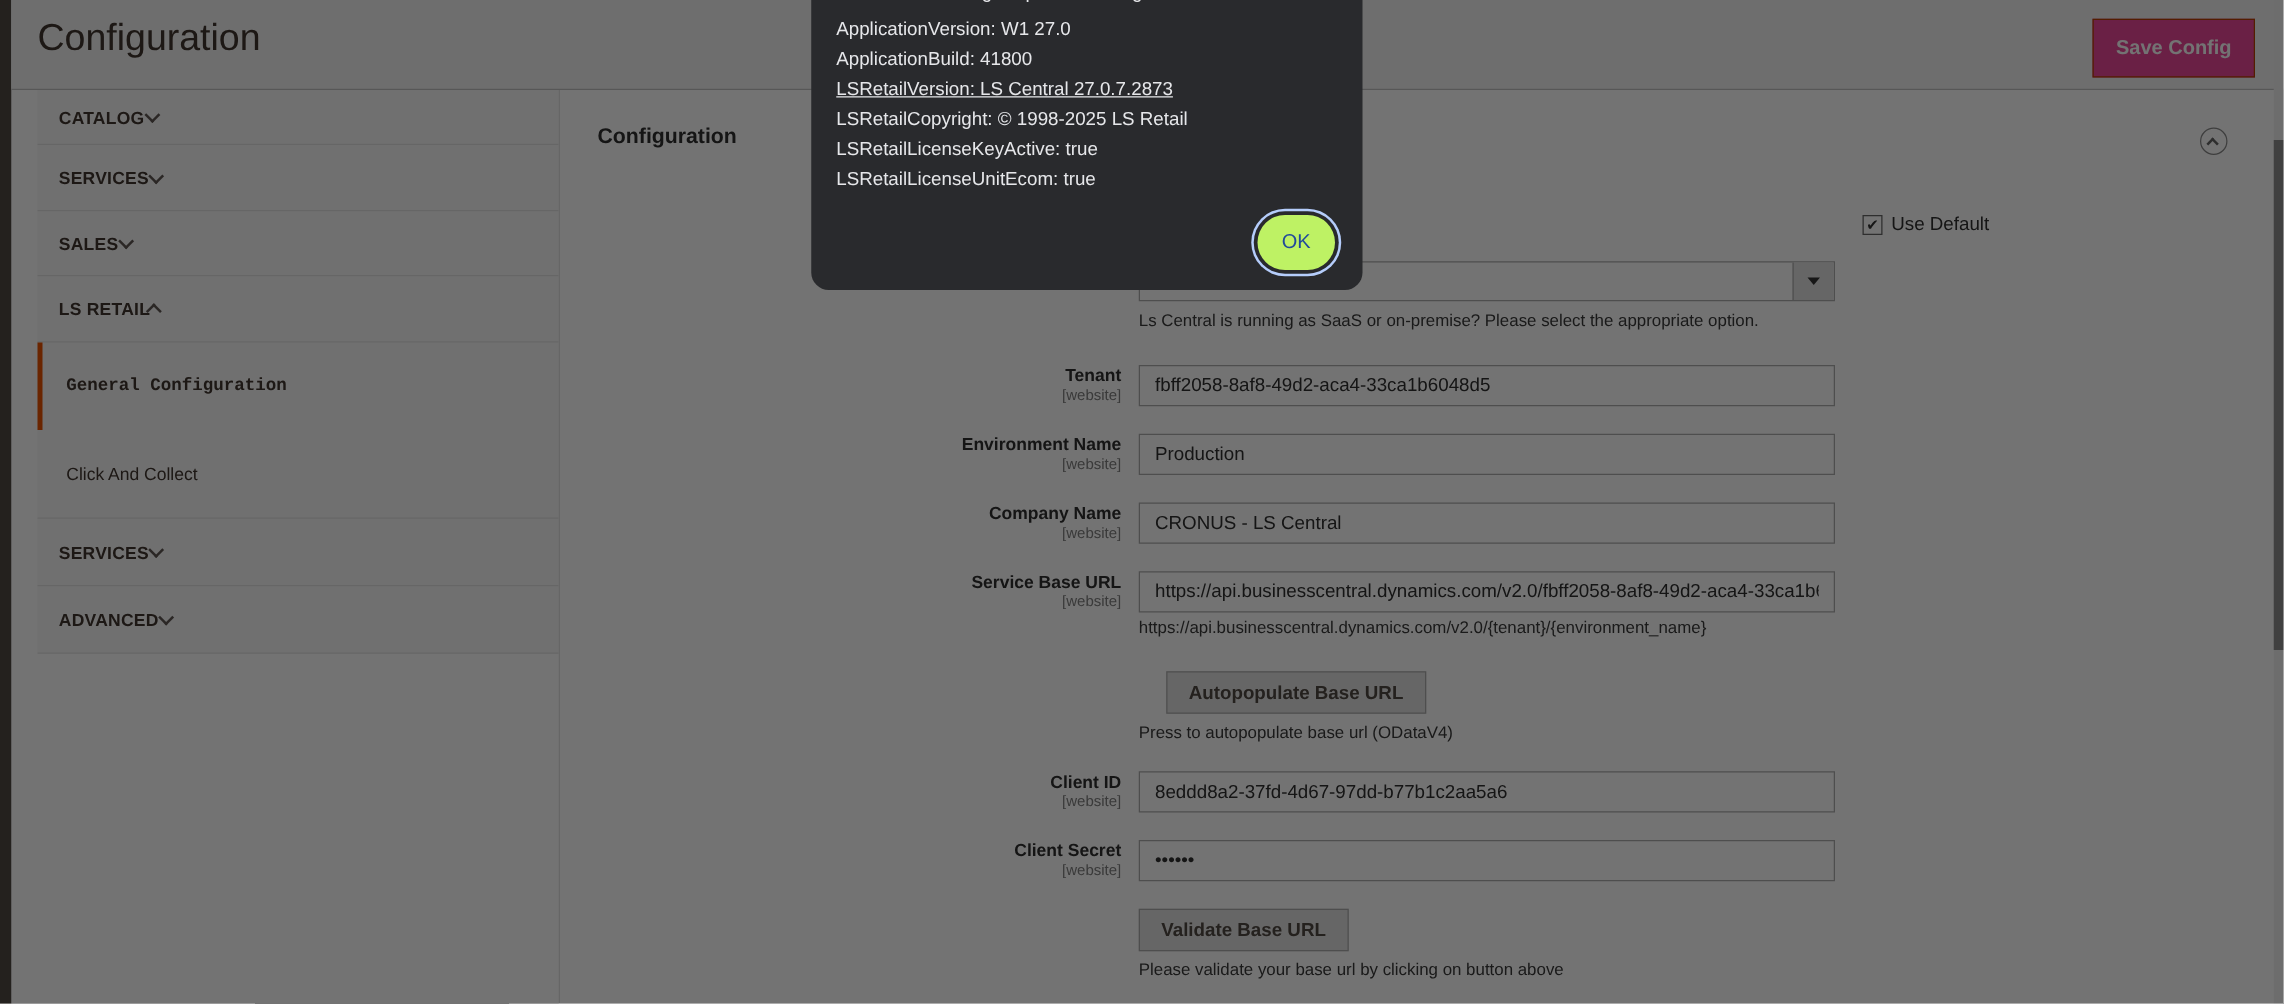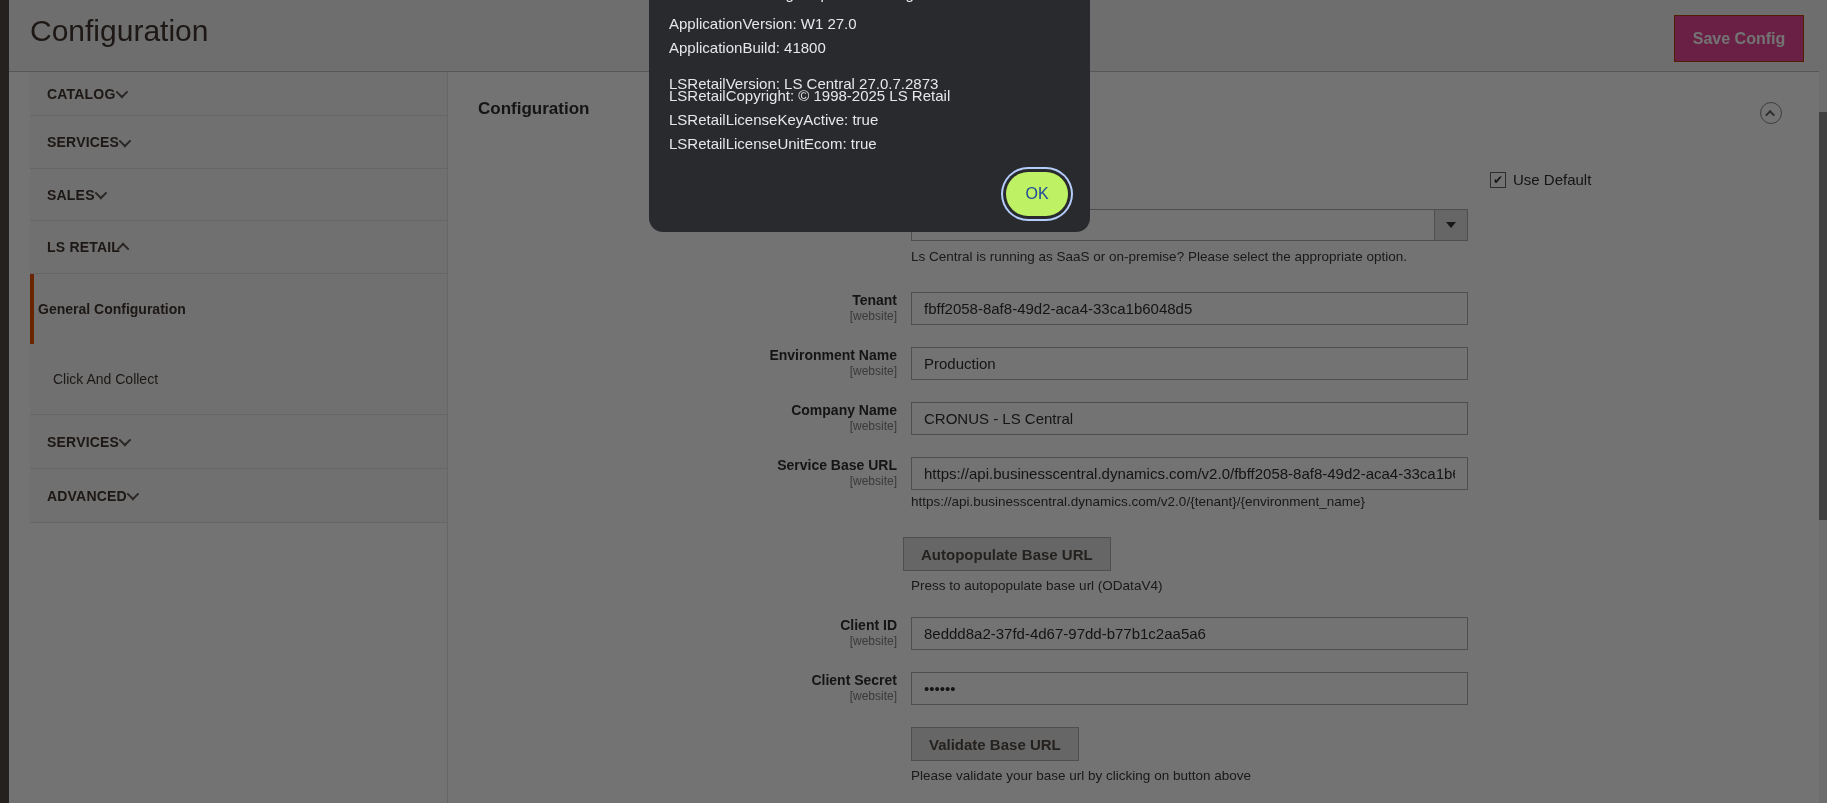--- a/index.html
+++ b/index.html
@@ -22,21 +22,21 @@
   .nav-sec{
     display:flex;align-items:center;justify-content:flex-start;
     padding:0 22px 0 17px;border-bottom:1px solid #e3e3e3;
     font-size:14px;font-weight:700;color:#41362f;cursor:pointer;letter-spacing:.2px;
   }
   .h44{height:44px}.h53{height:53px}.h52{height:52px}.h54{height:54px}
   .sub-item{
     display:flex;align-items:center;height:70px;padding-left:23px;
     font-size:14px;color:#41362f;cursor:pointer;
   }
-  .sub-item.active{border-left:4px solid #eb5202;padding-left:4px;font-weight:700;}
+  .sub-item.active{border-left:4px solid #eb5202;padding-left:19px;font-weight:700;font-family:Liberation Mono, monospace;}
   .sub-wrap{border-bottom:1px solid #e3e3e3;}
   .chev{width:9px;height:9px;border-right:2px solid #5f5753;border-bottom:2px solid #5f5753;display:inline-block;}
   .chev.down{transform:rotate(45deg) translateY(-2px);}
   .chev.up{transform:rotate(-135deg) translateY(-2px);}
   
   .panel{position:absolute;left:447px;top:72px;right:8px;bottom:0;background:#fff;border-left:1px solid #e3e3e3;}
   .section-title{position:absolute;left:30px;top:27px;font-size:17px;font-weight:700;color:#303030;}
   .collapse-circle{
     position:absolute;left:1312px;top:30px;width:22px;height:22px;border:1px solid #8a8a8a;
     border-radius:50%;cursor:pointer;display:flex;align-items:center;justify-content:center;
@@ -195,21 +195,21 @@
       <div class="lbl-cell">
         <div class="lbl-main">Service Base URL</div>
         <div class="lbl-scope">[website]</div>
       </div>
       <div class="field-cell">
         <input class="txt" value="https://api.businesscentral.dynamics.com/v2.0/fbff2058-8af8-49d2-aca4-33ca1b60" style="">
       </div>
     </div>
     <div class="note" style="top:422px;">https://api.businesscentral.dynamics.com/v2.0/{tenant}/{environment_name}</div>
 
-    <button class="btn2" style="position:absolute;left:455px;top:465px;">Autopopulate Base URL</button>
+    <button class="btn2" style="position:absolute;left:485px;top:465px;">Autopopulate Base URL</button>
     <div class="note" style="top:506px;">Press to autopopulate base url (ODataV4)</div>
 
     <div class="frow" style="top:545px;">
       <div class="lbl-cell">
         <div class="lbl-main">Client ID</div>
         <div class="lbl-scope">[website]</div>
       </div>
       <div class="field-cell">
         <input class="txt" value="8eddd8a2-37fd-4d67-97dd-b77b1c2aa5a6" style="">
       </div>
@@ -231,20 +231,20 @@
 
   <div class="sb-track"></div>
   <div class="sb-thumb"></div>
 
   <div class="dim"></div>
 
   <div class="alert">
     <div class="alert-line" style="top:-16px;">Success! The PingResponseMessage</div>
     <div class="alert-line" style="top:14px;">ApplicationVersion: W1 27.0</div>
     <div class="alert-line" style="top:38px;">ApplicationBuild: 41800</div>
-    <div class="alert-line" style="top:74px;">LSRetailVersion: LS Central 27.0.7.2873</div>
+    <div class="alert-line" style="top:62px;text-decoration:underline;">LSRetailVersion: LS Central 27.0.7.2873</div>
     <div class="alert-line" style="top:86px;">LSRetailCopyright: © 1998-2025 LS Retail</div>
     <div class="alert-line" style="top:110px;">LSRetailLicenseKeyActive: true</div>
     <div class="alert-line" style="top:134px;">LSRetailLicenseUnitEcom: true</div>
     <button class="ok-btn">OK</button>
   </div>
 
 </div>
 
 </body></html>

